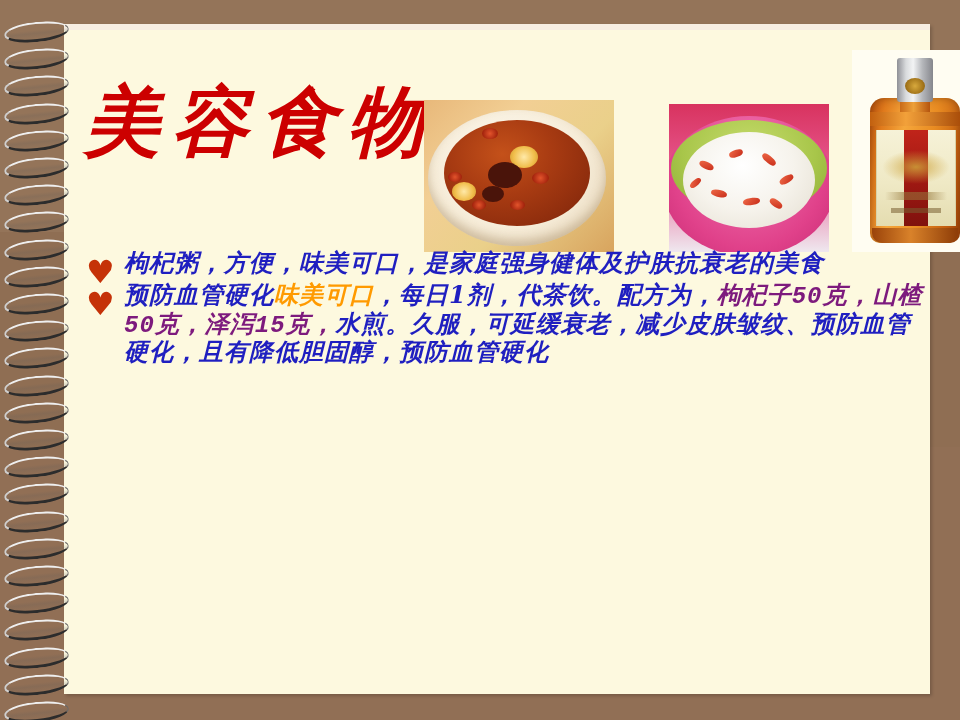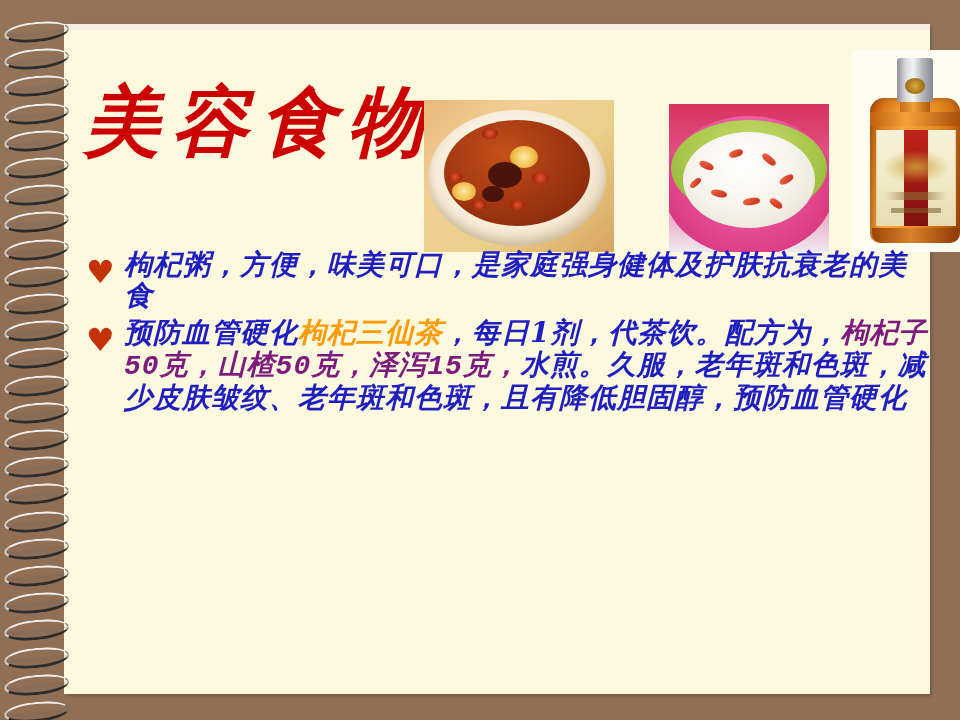--- a/index.html
+++ b/index.html
@@ -234,21 +234,21 @@
   .heart {
     position: absolute;
     left: 10px;
     top: 6px;
     font-size: 32px;
     line-height: 1;
     color: #c53208;
     font-style: normal;
   }
   .btext {
-    font-size: 28px;
+    font-size: 24px;
     line-height: 1.10;
     letter-spacing: 1px;
     color: #1f1fc0;
     text-indent: 0;
   }
   .btext .blue   { color: #1f1fc0; }
   .btext .orange { color: #ff9a00; }
   .btext .purple { color: #7d1a7d; font-family: Liberation Mono, monospace; }
 </style>
 </head>
@@ -340,19 +340,19 @@
 
     <div id="bullets">
 
       <div class="bullet">
         <span class="heart">♥</span>
         <div class="btext"><span class="blue">枸杞粥，方便，味美可口，是家庭强身健体及护肤抗衰老的美食</span></div>
       </div>
 
       <div class="bullet">
         <span class="heart">♥</span>
-        <div class="btext"><span class="blue">预防血管硬化</span><span class="orange">枸杞三仙茶</span><span class="blue">，每日1剂，代茶饮。配方为，</span><span class="purple">枸杞子50克，山楂50克，泽泻15克，</span><span class="blue">水煎。久服，老年斑和色斑，减少皮肤皱纹、老年斑和色斑，且有降低胆固醇，预防血管硬化</span></div>
+        <div class="btext"><span class="blue">预防血管硬化</span><span class="orange">味美可口</span><span class="blue">，每日1剂，代茶饮。配方为，</span><span class="purple">枸杞子50克，山楂50克，泽泻15克，</span><span class="blue">水煎。久服，可延缓衰老，减少皮肤皱纹、预防血管硬化，且有降低胆固醇，预防血管硬化</span></div>
       </div>
 
     </div>
 
   </div>
 </div>
 
 </body></html>

